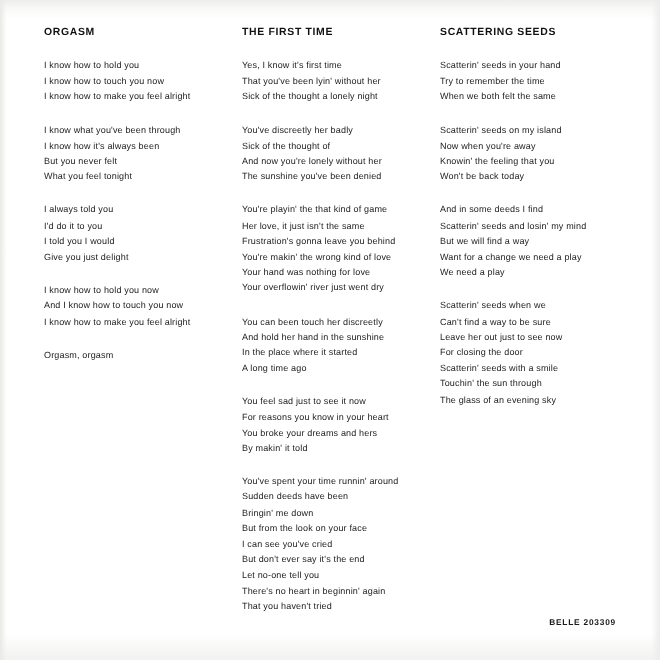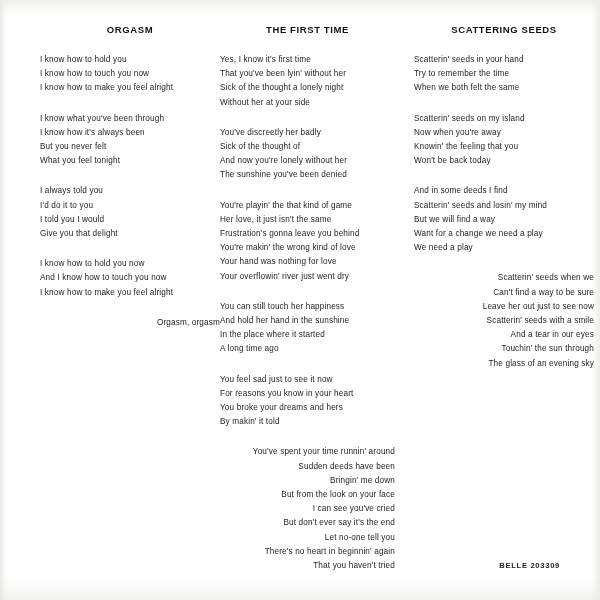--- a/index.html
+++ b/index.html
@@ -48,35 +48,34 @@
     width: 600px;
     height: 600px;
   }
 
   .column {
     position: absolute;
     top: 24px;
   }
   .col-1 { left: 40px;  width: 180px; }
   .col-2 { left: 220px; width: 175px; }
-  .col-3 { left: 414px; width: 180px; }
+  .col-3 { left: 400px; width: 180px; }
 
   .song-title {
     font-size: 9.5px;
     font-weight: bold;
     letter-spacing: 0.6px;
     margin: 0 0 18px 0;
     color: #111111;
-    text-align: center;
   }
 
   .stanza {
     margin: 0 0 16px 0;
   }
-  .stanza:last-child { margin-bottom: 0; text-align: right; }
+  .stanza:last-child { margin-bottom: 0; }
 
   .line {
     font-size: 8.2px;
     line-height: 14.2px;
     letter-spacing: 0.15px;
     color: #232323;
     white-space: pre;
   }
 
   .catalog {
@@ -110,56 +109,55 @@
     <div class="stanza">
       <div class="line">I know what you've been through</div>
       <div class="line">I know how it's always been</div>
       <div class="line">But you never felt</div>
       <div class="line">What you feel tonight</div>
     </div>
     <div class="stanza">
       <div class="line">I always told you</div>
       <div class="line">I'd do it to you</div>
       <div class="line">I told you I would</div>
-      <div class="line">Give you that delight</div>
+      <div class="line">Give you just delight</div>
     </div>
     <div class="stanza">
       <div class="line">I know how to hold you now</div>
       <div class="line">And I know how to touch you now</div>
       <div class="line">I know how to make you feel alright</div>
     </div>
     <div class="stanza">
       <div class="line">Orgasm, orgasm</div>
     </div>
   </div>
 
   <div class="column col-2">
     <h2 class="song-title">THE FIRST TIME</h2>
     <div class="stanza">
       <div class="line">Yes, I know it's first time</div>
       <div class="line">That you've been lyin' without her</div>
       <div class="line">Sick of the thought a lonely night</div>
-      <div class="line">Without her at your side</div>
     </div>
     <div class="stanza">
       <div class="line">You've discreetly her badly</div>
       <div class="line">Sick of the thought of</div>
       <div class="line">And now you're lonely without her</div>
       <div class="line">The sunshine you've been denied</div>
     </div>
     <div class="stanza">
       <div class="line">You're playin' the that kind of game</div>
       <div class="line">Her love, it just isn't the same</div>
       <div class="line">Frustration's gonna leave you behind</div>
       <div class="line">You're makin' the wrong kind of love</div>
       <div class="line">Your hand was nothing for love</div>
       <div class="line">Your overflowin' river just went dry</div>
     </div>
     <div class="stanza">
-      <div class="line">You can still touch her happiness</div>
+      <div class="line">You can been touch her discreetly</div>
       <div class="line">And hold her hand in the sunshine</div>
       <div class="line">In the place where it started</div>
       <div class="line">A long time ago</div>
     </div>
     <div class="stanza">
       <div class="line">You feel sad just to see it now</div>
       <div class="line">For reasons you know in your heart</div>
       <div class="line">You broke your dreams and hers</div>
       <div class="line">By makin' it told</div>
     </div>
@@ -193,22 +191,22 @@
       <div class="line">And in some deeds I find</div>
       <div class="line">Scatterin' seeds and losin' my mind</div>
       <div class="line">But we will find a way</div>
       <div class="line">Want for a change we need a play</div>
       <div class="line">We need a play</div>
     </div>
     <div class="stanza">
       <div class="line">Scatterin' seeds when we</div>
       <div class="line">Can't find a way to be sure</div>
       <div class="line">Leave her out just to see now</div>
+      <div class="line">For closing the door</div>
       <div class="line">Scatterin' seeds with a smile</div>
-      <div class="line">And a tear in our eyes</div>
       <div class="line">Touchin' the sun through</div>
       <div class="line">The glass of an evening sky</div>
     </div>
   </div>
 
 </div>
 
 <div class="catalog">BELLE 203309</div>
 
 </body></html>

